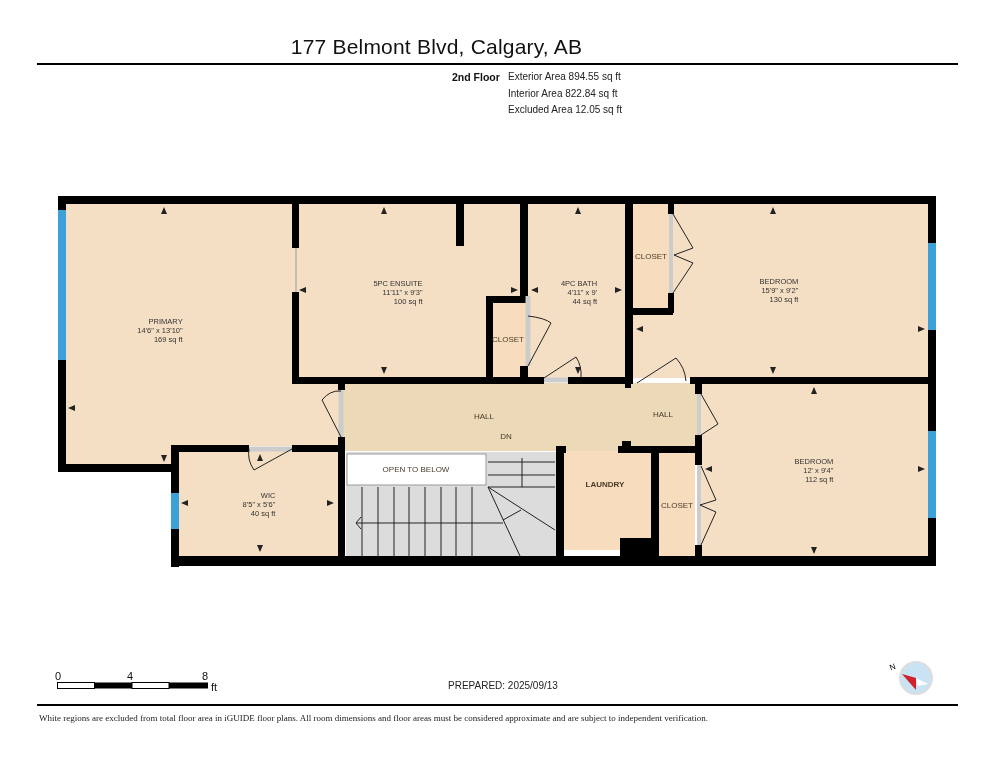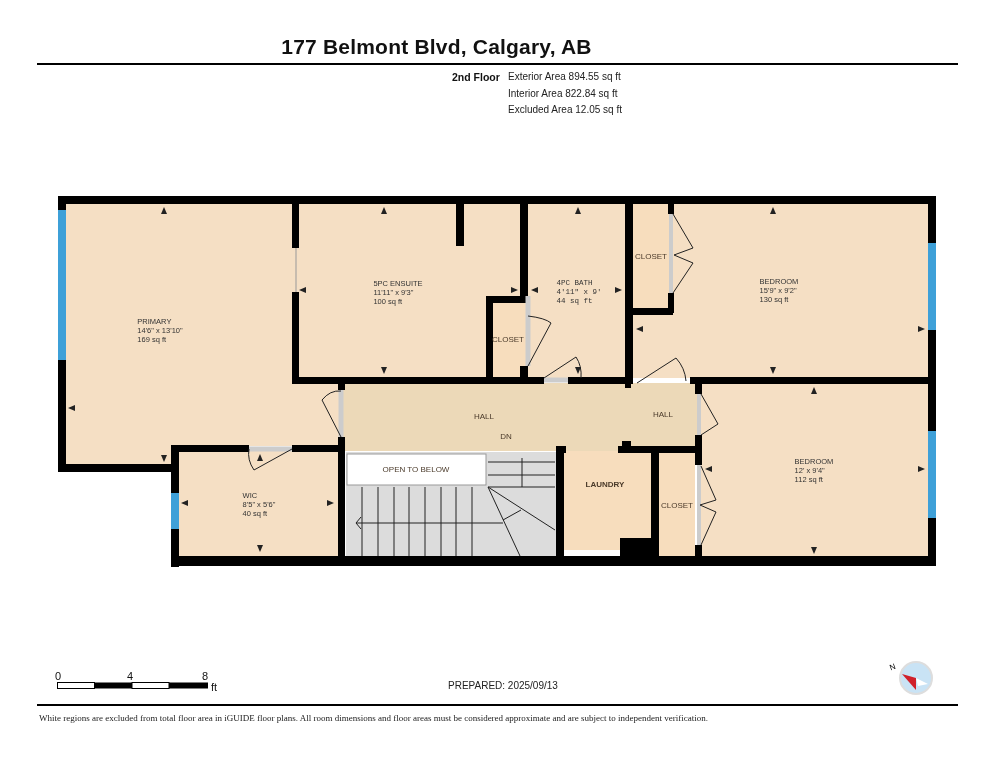--- a/index.html
+++ b/index.html
@@ -1,24 +1,24 @@
 <!DOCTYPE html>
 <html><head>
 <meta charset="utf-8">
 <style>
   * { box-sizing: border-box; margin: 0; padding: 0; }
   html, body { width: 993px; height: 768px; background: #ffffff; overflow: hidden; }
   body { position: relative; font-family: "Liberation Sans", sans-serif; color: #111; }
   .title { position: absolute; left: 0; top: 35px; width: 873px; text-align: center;
-           font-weight: bold; font-size: 21px; letter-spacing: 0.2px; }
+           font-weight: normal; font-size: 21px; letter-spacing: 0.2px; }
   .rule { position: absolute; left: 37px; width: 921px; height: 2px; background: #000; }
   .floor-label { position: absolute; left: 452px; top: 71px; font-size: 10.5px; font-weight: bold; }
   .area-line { position: absolute; left: 508px; font-size: 10px; color: #222; }
   .plan { position: absolute; left: 0; top: 0; width: 993px; height: 768px; }
-  .room-label { position: absolute; text-align: left; font-size: 7.5px; line-height: 9px; color: #333; transform: translate(-50%, -50%); white-space: nowrap; }
+  .room-label { position: absolute; text-align: right; font-size: 7.5px; line-height: 9px; color: #333; transform: translate(-50%, -50%); white-space: nowrap; }
   .room-label.small { font-size: 8px; color: #4a3a2a; }
   .scale { position: absolute; left: 57px; top: 682px; }
   .scale-num { position: absolute; top: 670px; font-size: 11px; }
   .prepared { position: absolute; left: 448px; top: 680px; font-size: 10px; color: #222; }
   .disclaimer { position: absolute; left: 39px; top: 713px; font-size: 9px; color: #222; font-family: Liberation Serif, serif; }
 </style>
 </head>
 <body>
 
 <div class="title">177 Belmont Blvd, Calgary, AB</div>
@@ -198,21 +198,21 @@
 <div class="room-label" style="left:160px; top:330px;">
   <div>PRIMARY</div>
   <div>14'6" x 13'10"</div>
   <div>169 sq ft</div>
 </div>
 <div class="room-label" style="left:385px; top:292px;margin-left:13px;">
   <div>5PC ENSUITE</div>
   <div>11'11" x 9'3"</div>
   <div>100 sq ft</div>
 </div>
-<div class="room-label" style="left:579px; top:292px;font-family:Liberation Mono, monospace;">
+<div class="room-label" style="left:579px; top:292px;">
   <div>4PC BATH</div>
   <div>4'11" x 9'</div>
   <div>44 sq ft</div>
 </div>
 <div class="room-label" style="left:779px; top:290px;">
   <div>BEDROOM</div>
   <div>15'9" x 9'2"</div>
   <div>130 sq ft</div>
 </div>
 <div class="room-label" style="left:814px; top:470px;">

